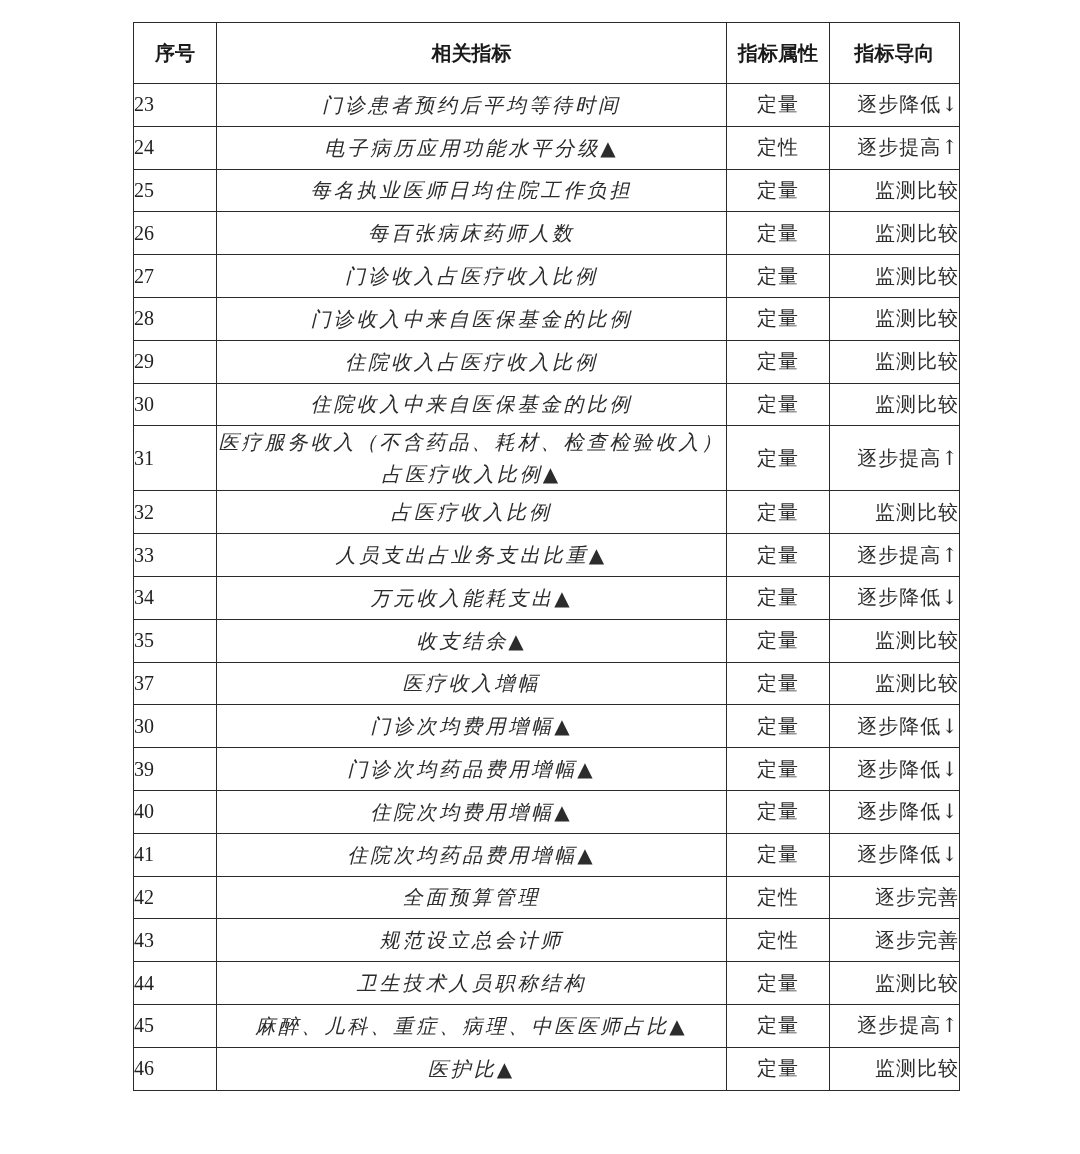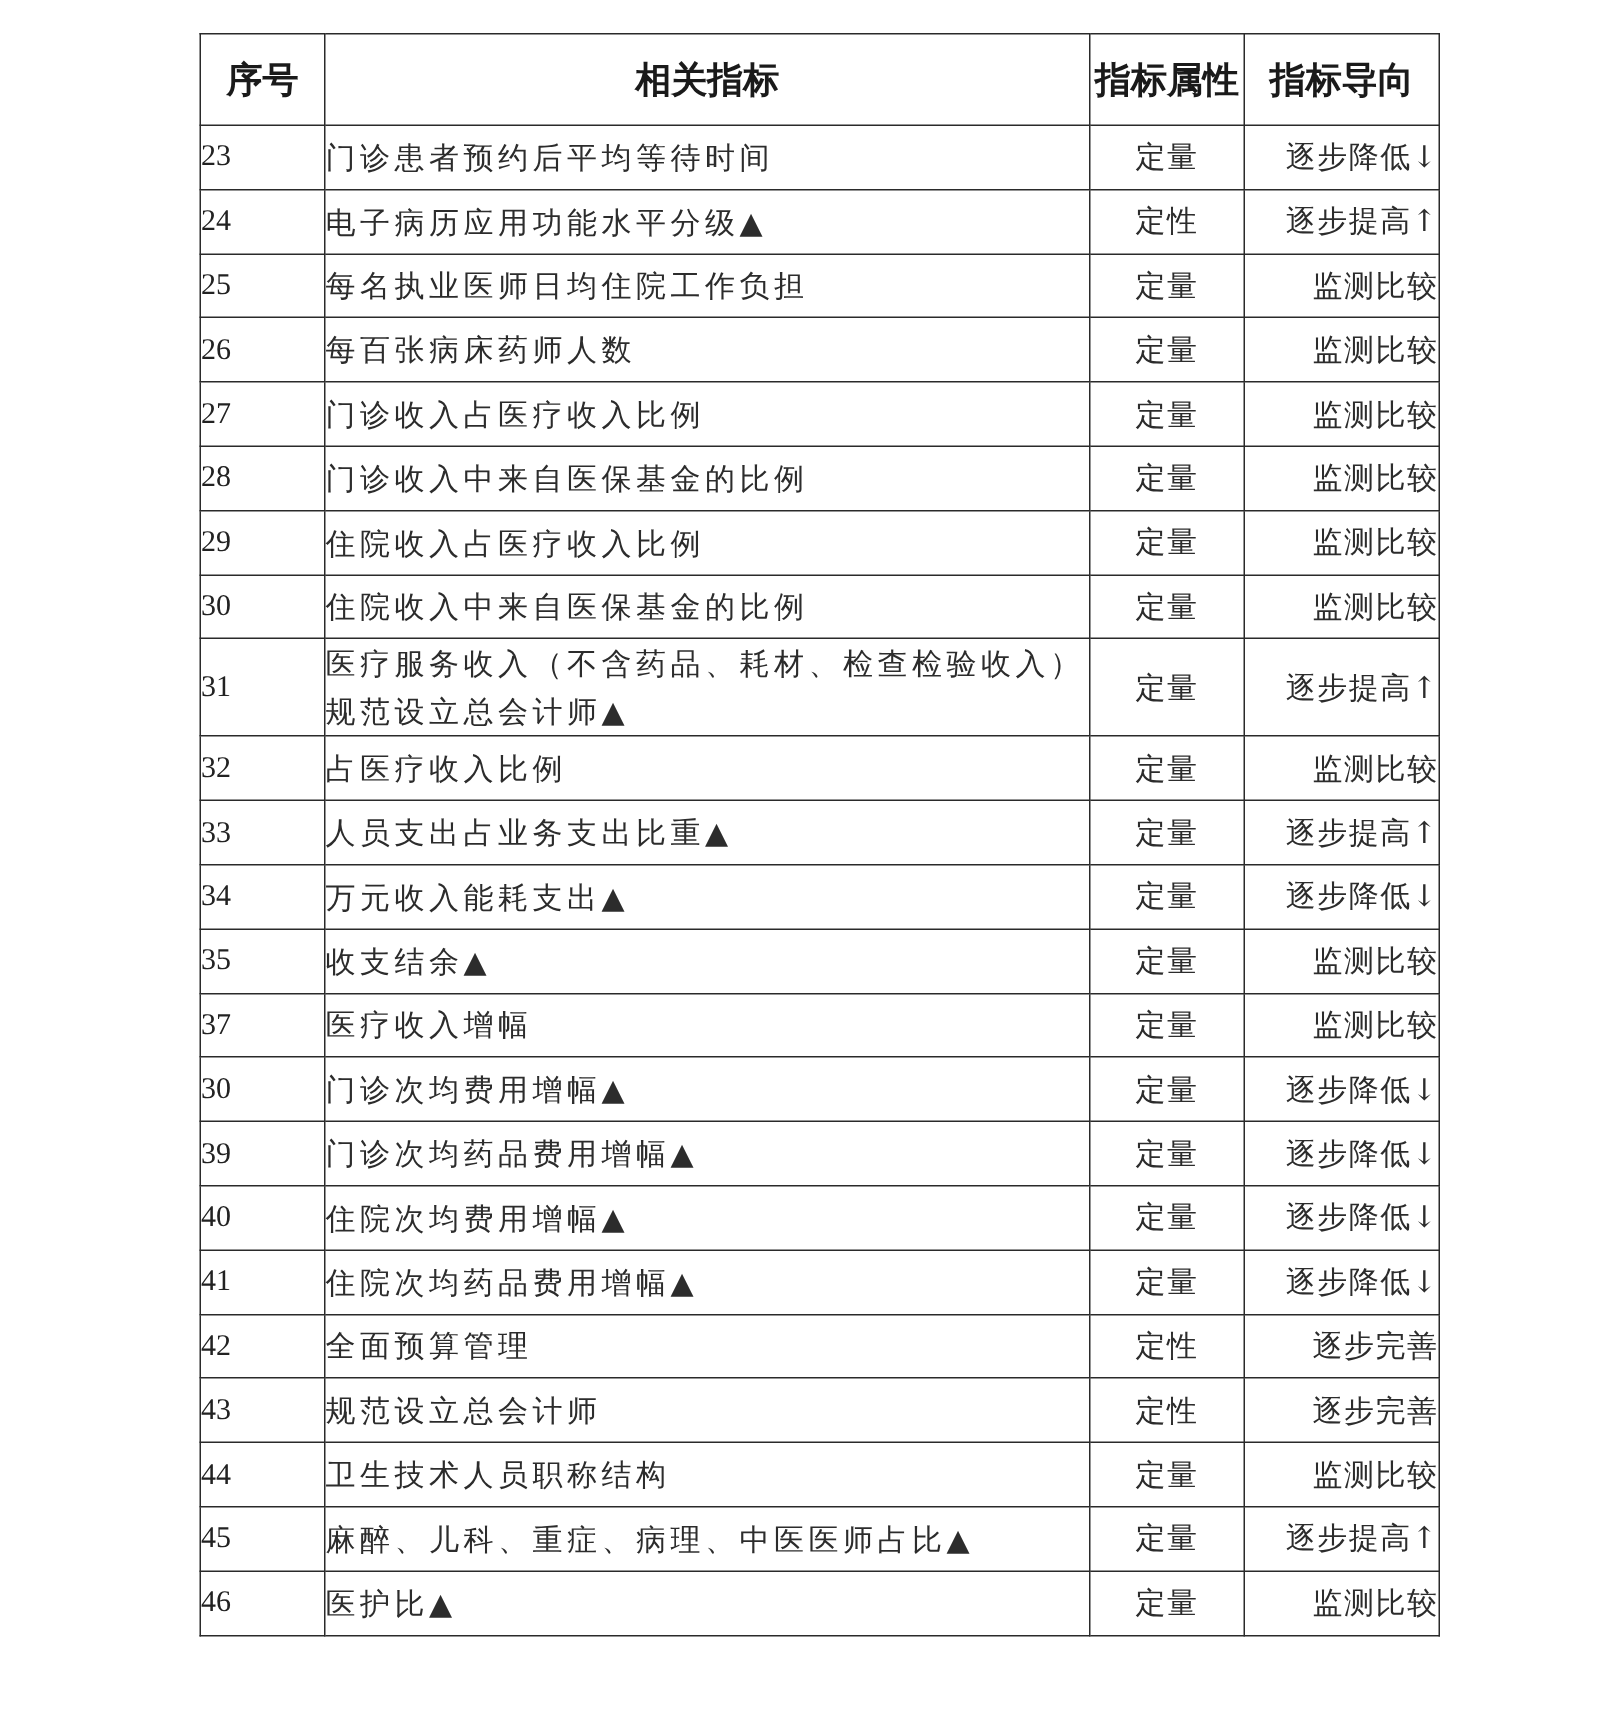--- a/index.html
+++ b/index.html
@@ -6,27 +6,27 @@
   body { width: 1080px; height: 1154px; position: relative; overflow: hidden;
          font-family: "DejaVu Serif", "Liberation Serif", serif; color: #222; }
   table.idx {
     position: absolute; left: 133px; top: 22px;
     width: 826px; border-collapse: collapse; table-layout: fixed;
   }
   table.idx th, table.idx td {
     border: 1.6px solid #2a2a2a; padding: 0; vertical-align: middle;
   }
   table.idx th {
-    height: 60px; font-weight: bold; font-size: 24px; text-align: center;
+    height: 60px; font-weight: bold; font-size: 20px; text-align: center;
     font-family: "DejaVu Sans", "Liberation Sans", sans-serif; color: #1a1a1a;
   }
   table.idx td { height: 41.8px; font-size: 20px; }
   table.idx tr.tall td { height: 64px; }
   td.no { text-align: left; font-family: Liberation Serif, serif; font-size: 21px; }
-  td.name { text-align: left; padding-left: 11px; padding-right: 8px; letter-spacing: 3px; line-height: 32px; color: #2c2c2c; }
+  td.name { text-align: center; padding-left: 11px; padding-right: 8px; letter-spacing: 3px; line-height: 32px; color: #2c2c2c; font-style: italic; }
   td.attr { text-align: center; letter-spacing: 1px; color: #2c2c2c; }
   td.dir { text-align: right; padding-left: 10px; letter-spacing: 1px; color: #2c2c2c; white-space: nowrap; }
   col.c1 { width: 83px; } col.c2 { width: 510px; } col.c3 { width: 103px; } col.c4 { width: 130px; }
 </style>
 </head>
 <body>
 
 <table class="idx">
   <colgroup>
       <col class="c1">
@@ -86,21 +86,21 @@
         <td class="dir">监测比较</td>
       </tr>
     <tr>
         <td class="no">30</td>
         <td class="name">住院收入中来自医保基金的比例</td>
         <td class="attr">定量</td>
         <td class="dir">监测比较</td>
       </tr>
     <tr class="tall">
         <td class="no">31</td>
-        <td class="name">医疗服务收入（不含药品、耗材、检查检验收入）规范设立总会计师▲</td>
+        <td class="name">医疗服务收入（不含药品、耗材、检查检验收入）占医疗收入比例▲</td>
         <td class="attr">定量</td>
         <td class="dir">逐步提高↑</td>
       </tr>
     <tr>
         <td class="no">32</td>
         <td class="name">占医疗收入比例</td>
         <td class="attr">定量</td>
         <td class="dir">监测比较</td>
       </tr>
     <tr>

